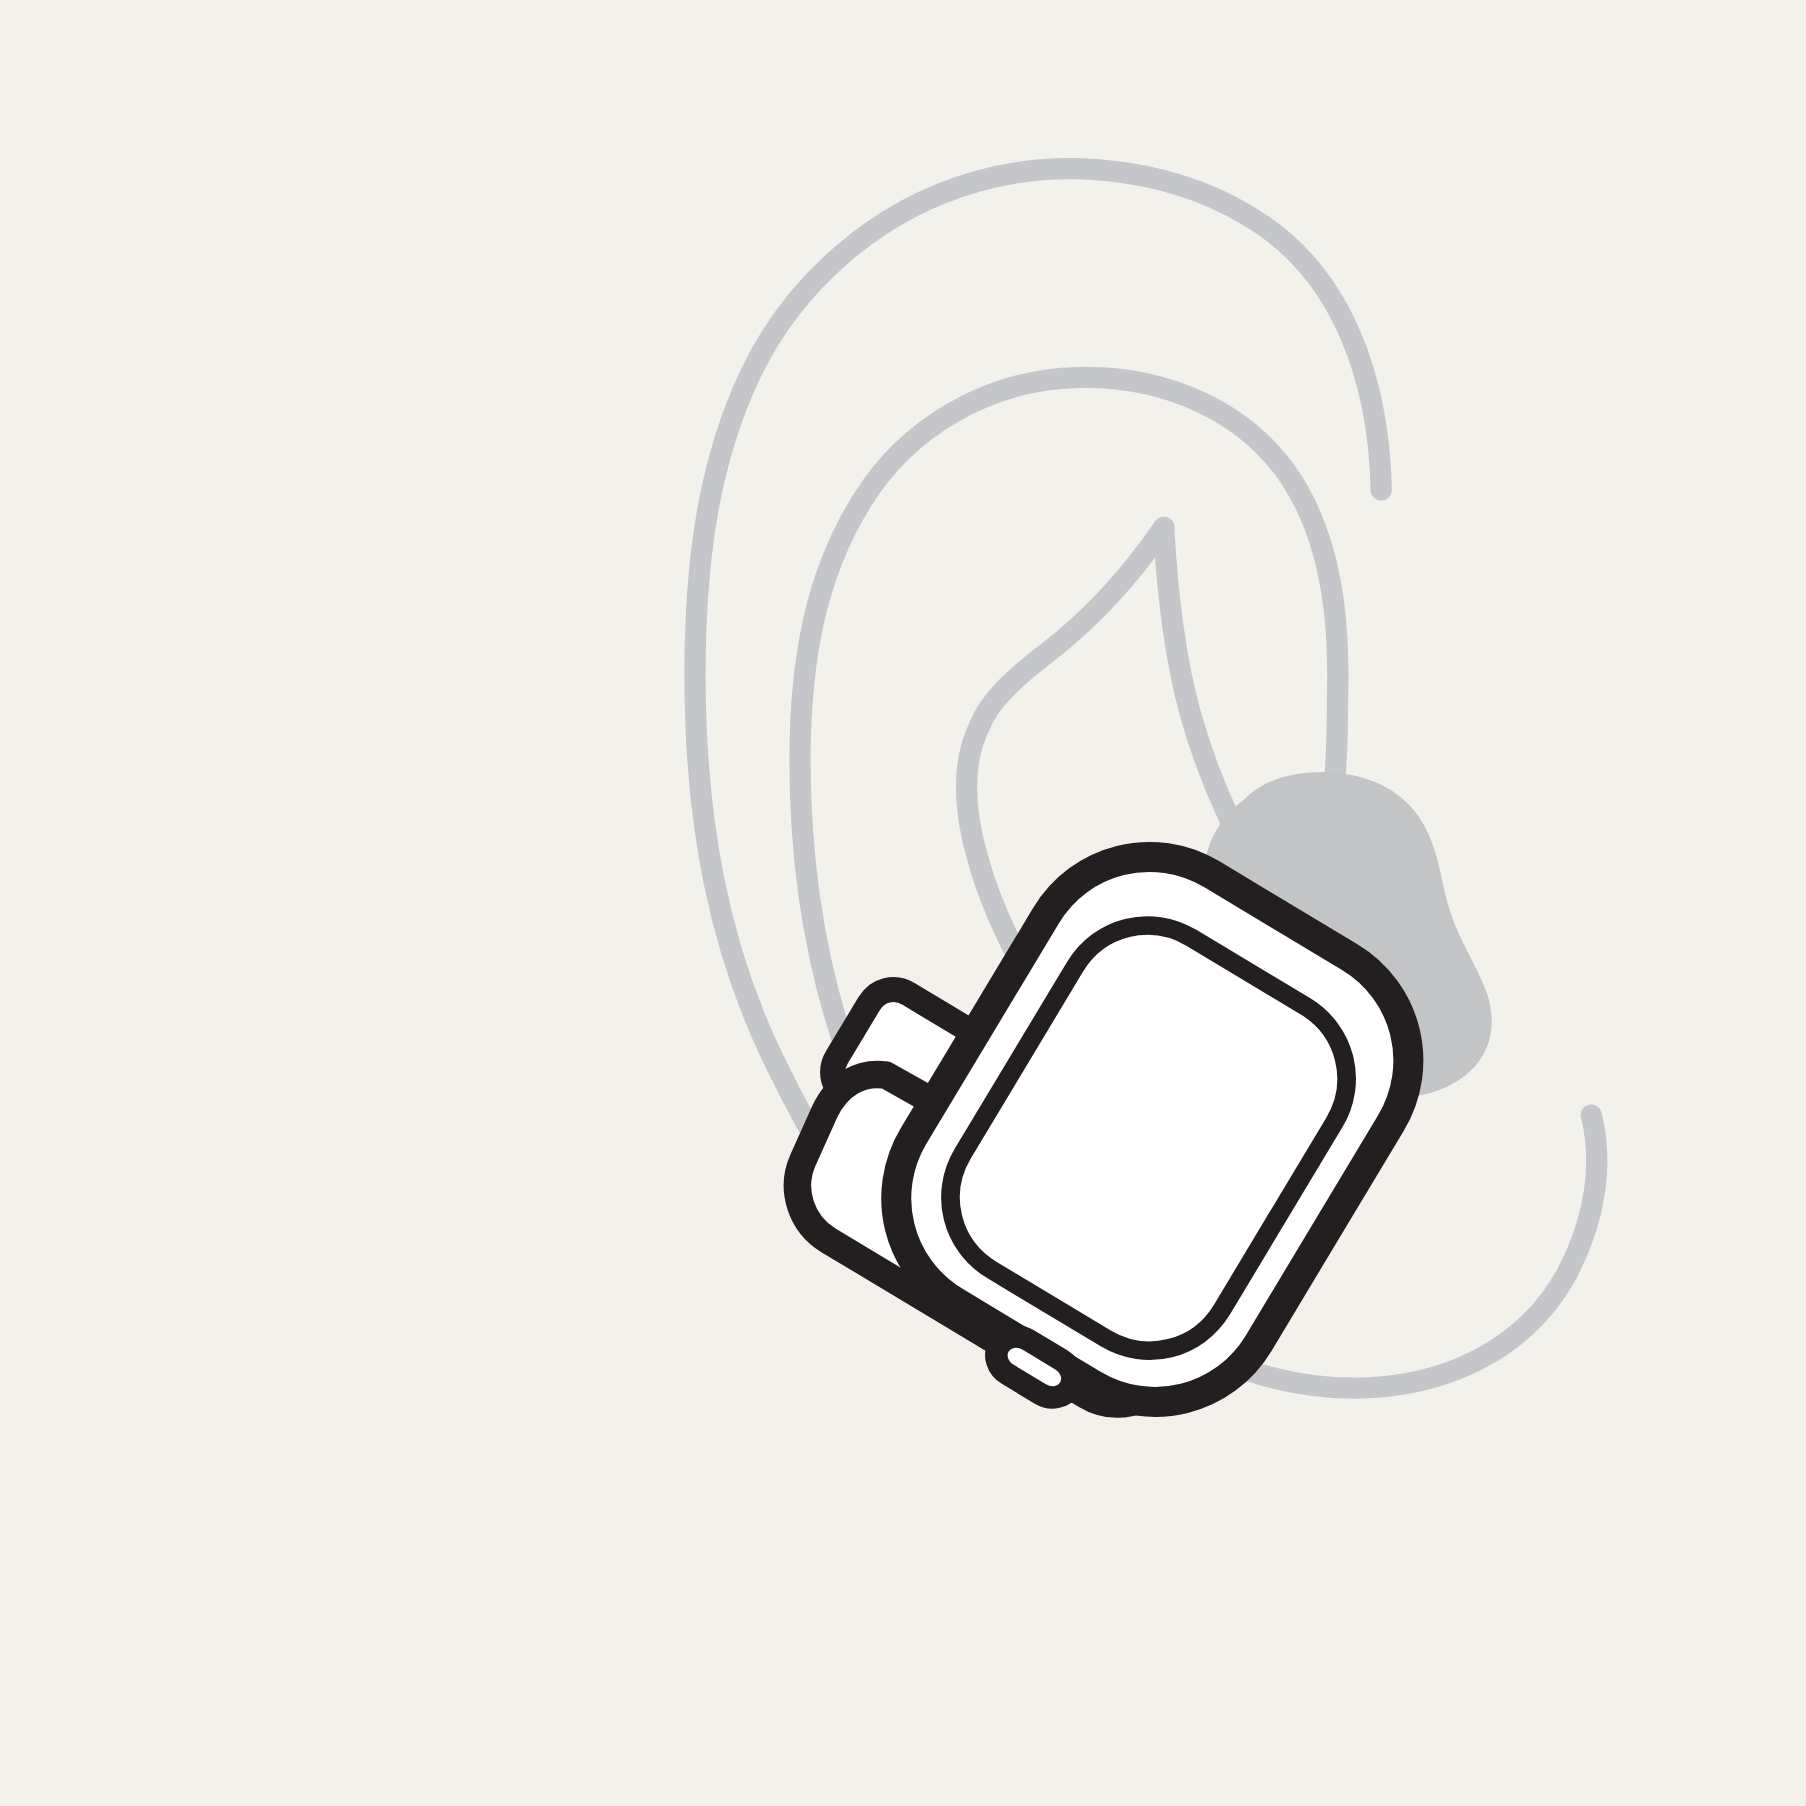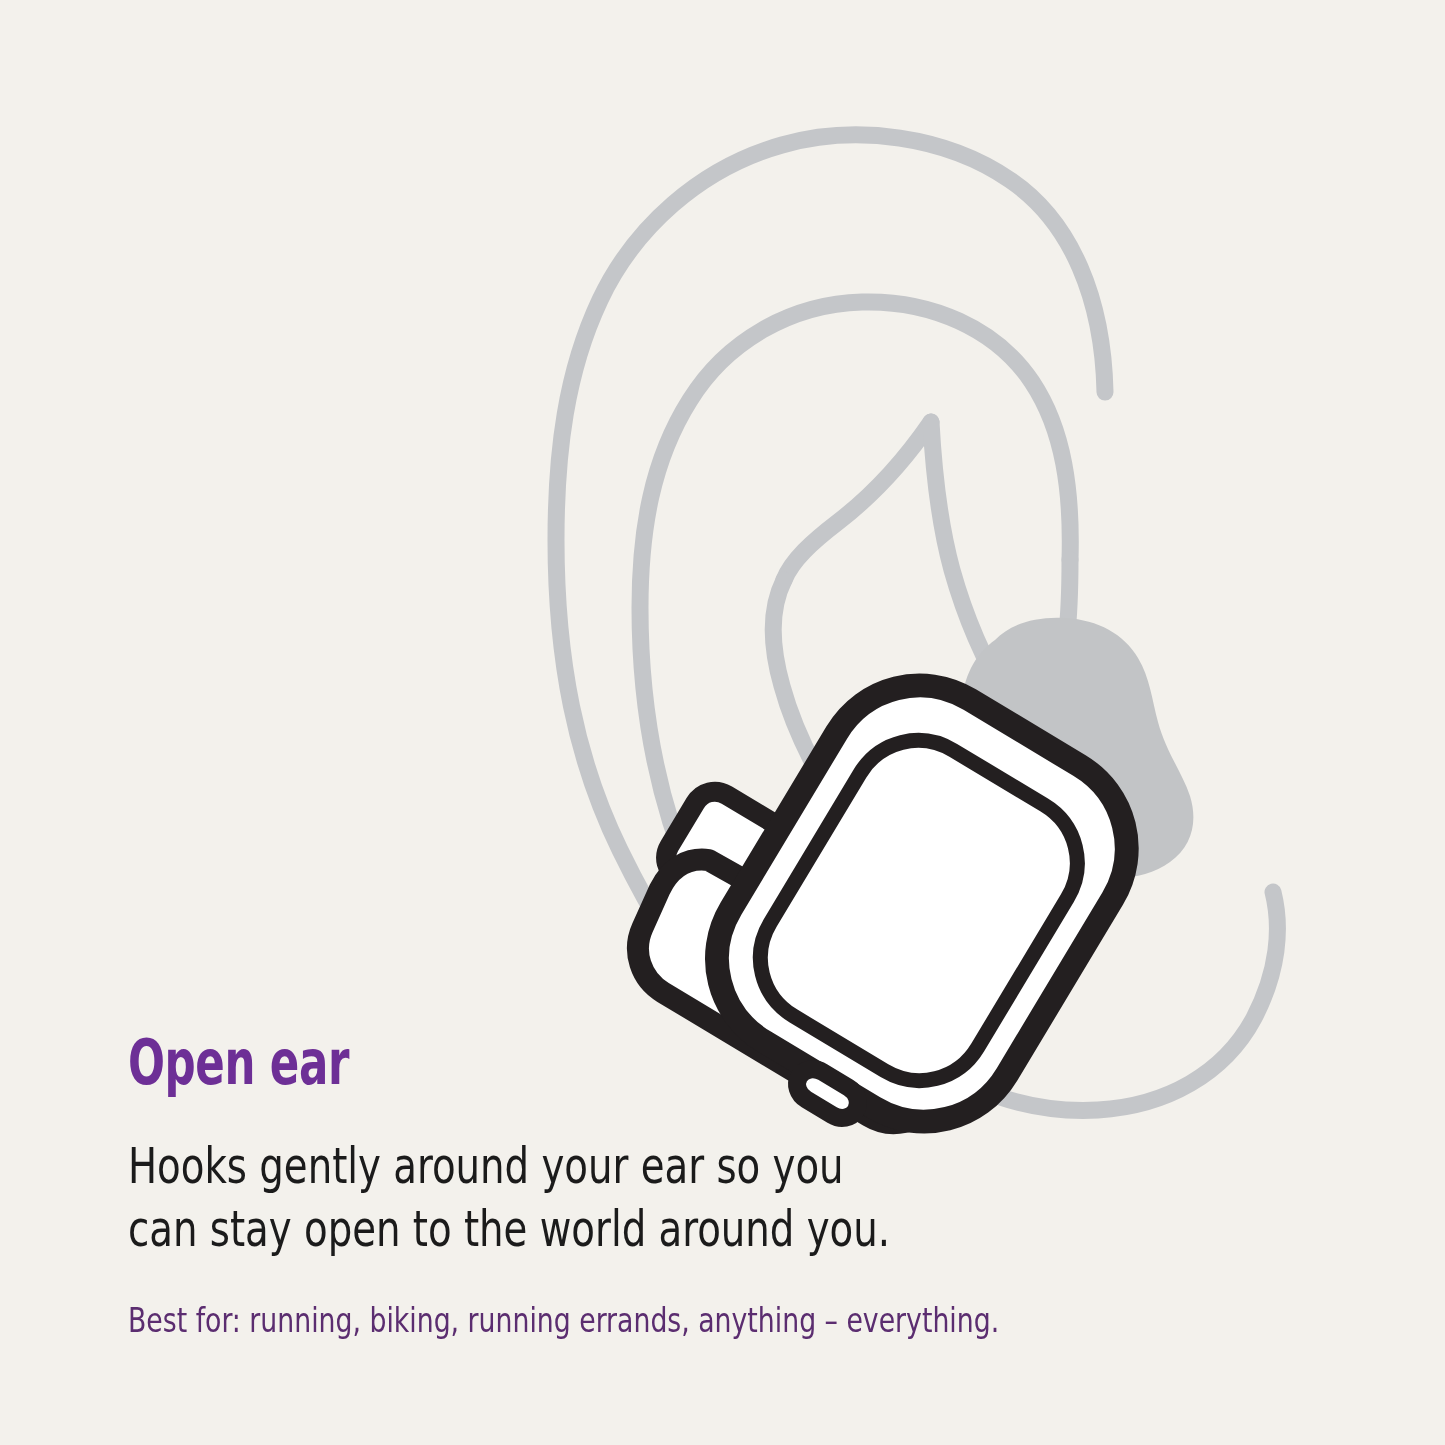--- a/index.html
+++ b/index.html
@@ -173,25 +173,14 @@
 
       <path d="M938 1083
                C 928 1083, 920 1090, 920 1099
                C 920 1108, 928 1115, 938 1115
                L 968 1115
                C 978 1115, 986 1108, 986 1099
                C 986 1090, 978 1083, 968 1083 Z" fill="#ffffff" stroke="#231f20" stroke-width="18" stroke-linejoin="round"></path>
     </g>
   </svg>
 
-  <div id="copy">
-
-    <h2 id="heading">Open ear</h2>
-
-    <p id="body-copy">
-      <span class="line">Hooks gently around your ear so you</span>
-      <span class="line">can stay open to the world around you.</span>
-    </p>
-
-    <p id="best-for">Best for: running, biking, running errands, anything – everything.</p>
-  </div>
 
 </div>
 
 </body></html>

